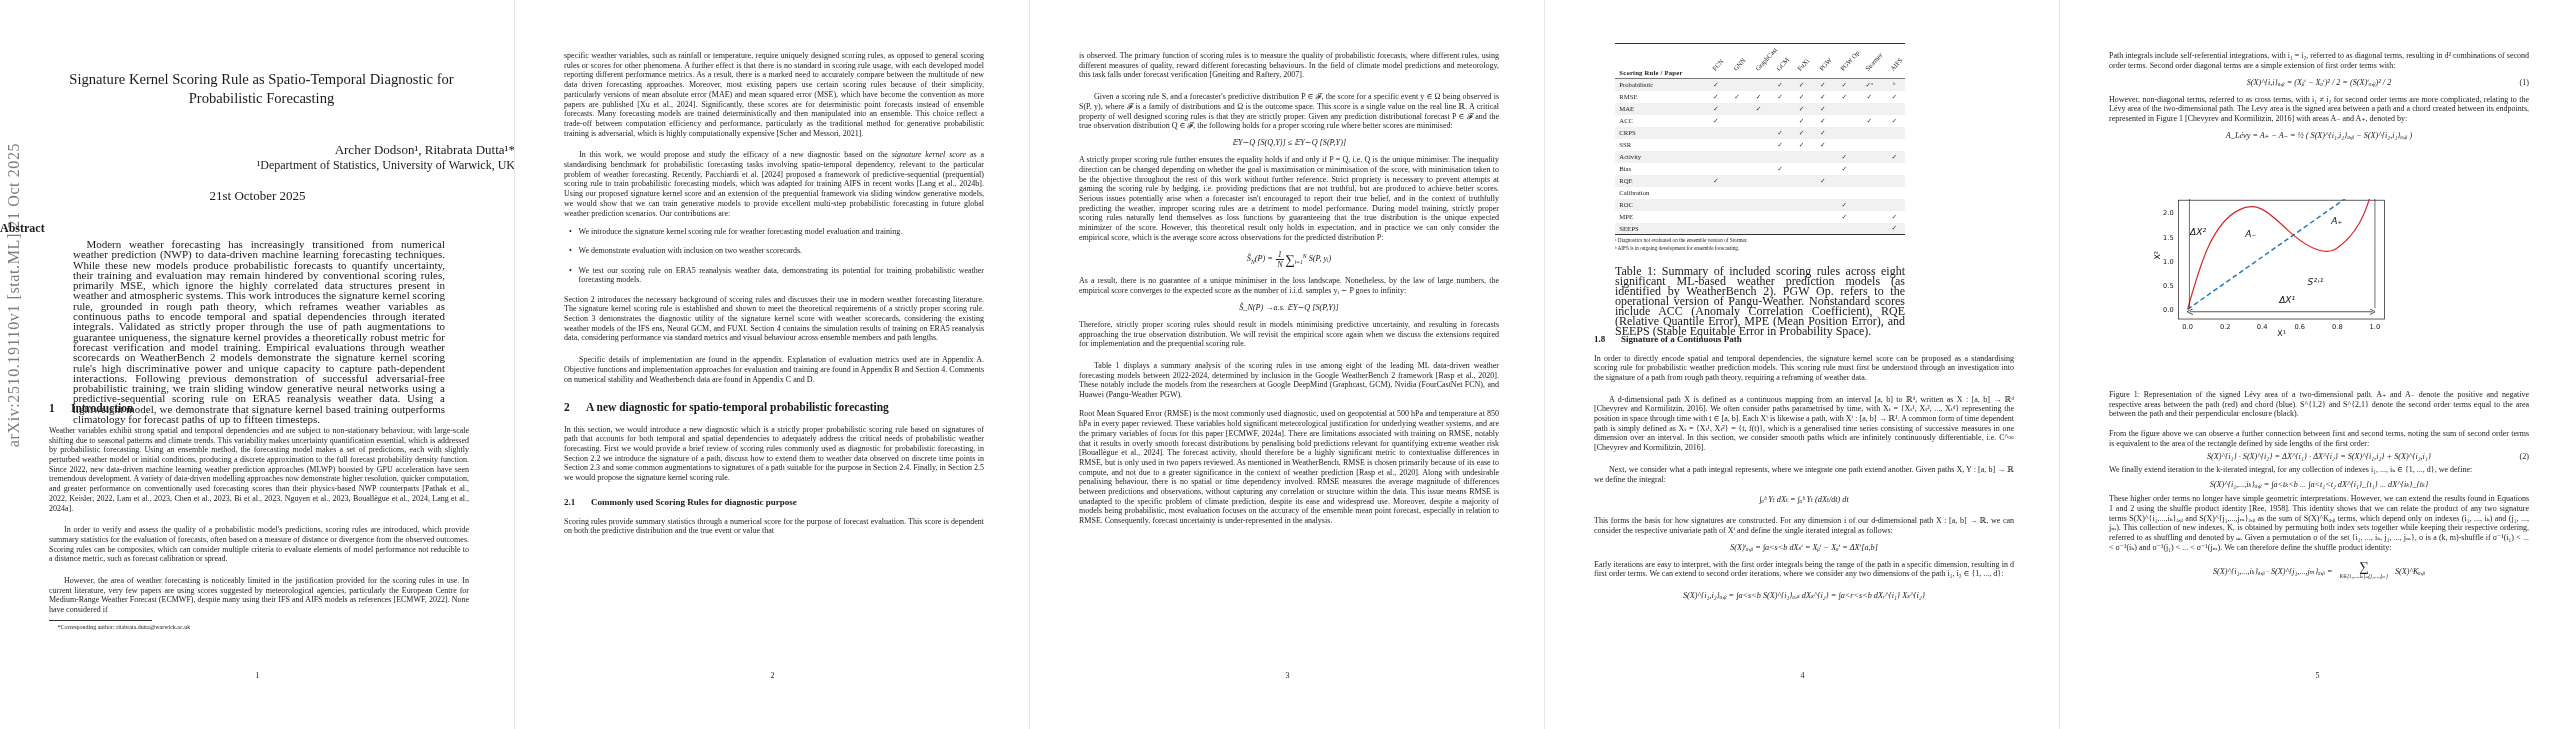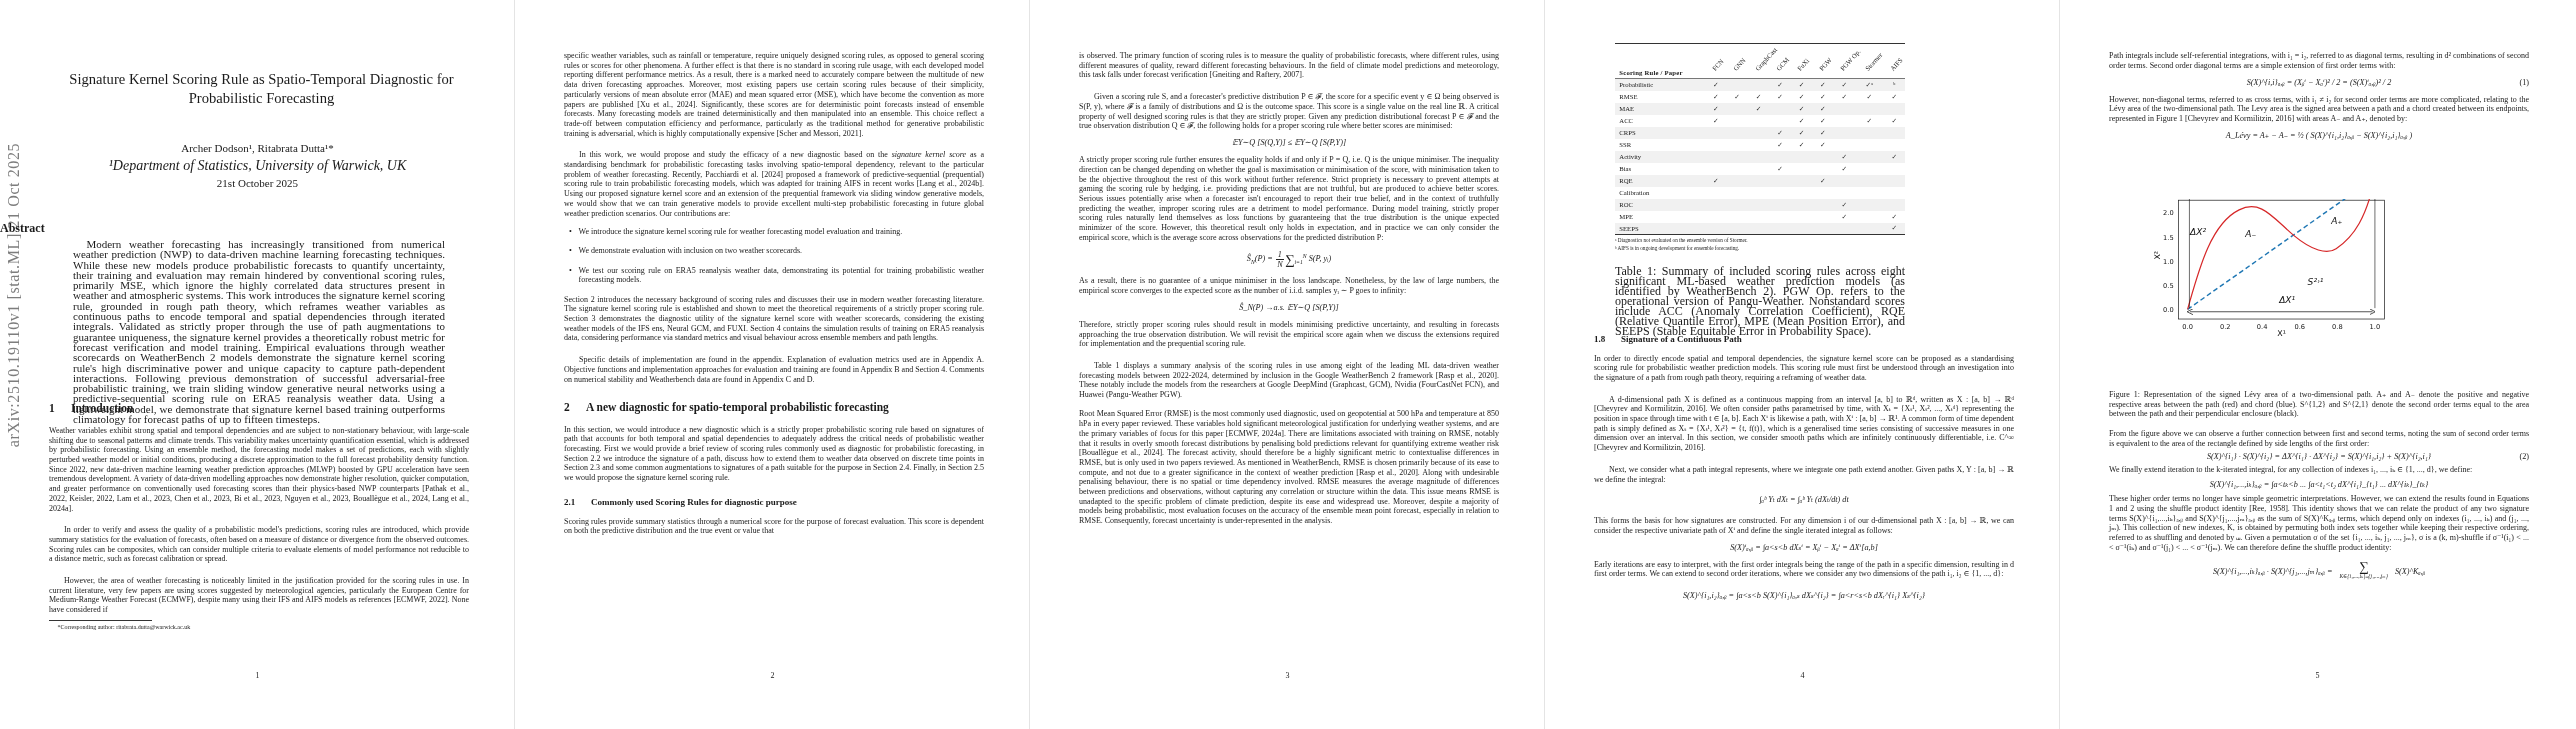--- a/index.html
+++ b/index.html
@@ -9,23 +9,23 @@
 .page{position:relative;width:515px;height:729px;background:#fff;border-right:0.6px solid #e4e4e4;overflow:hidden}
 .page:last-child{border-right:none}
 .pc{position:absolute;left:49px;width:420px;font-size:8px;line-height:9.7px;text-align:justify;hyphens:auto}
 .pc p{margin:0;text-indent:0}
 .pc p.ind{text-indent:15px}
 .pc p + p.ind{margin-top:12px}
 .pnum{position:absolute;bottom:49px;left:0;width:515px;text-align:center;font-size:8px}
 .arxiv{position:absolute;left:3.6px;top:64px;width:22px;height:462px;display:flex;align-items:center;justify-content:center}
 .arxiv span{display:block;transform:rotate(-90deg);white-space:nowrap;font-family:"Liberation Serif",serif;font-size:16px;color:#7d7d7d;letter-spacing:0.6px}
 .title{position:absolute;top:70px;left:55px;width:413px;text-align:center;font-size:14.6px;line-height:19.4px;font-weight:normal}
-.authors{position:absolute;top:142px;left:0;width:515px;text-align:center;font-size:11px}
-.affil{position:absolute;top:158px;left:0;width:515px;text-align:center;font-size:14px;font-style:italic}
-.date{position:absolute;top:177px;left:0;width:515px;text-align:center;font-size:11px}
+.authors{position:absolute;top:142px;left:0;width:515px;text-align:right;font-size:13px}
+.affil{position:absolute;top:158px;left:0;width:515px;text-align:right;font-size:12px;}
+.date{position:absolute;top:188px;left:0;width:515px;text-align:center;font-size:13px}
 .abs-h{position:absolute;top:221px;left:0;width:515px;text-align:left;font-size:12px;font-weight:bold}
 .abs{position:absolute;top:239px;left:73px;width:372px;font-size:11px;line-height:10.3px;text-align:justify}
 .abs p{text-indent:13.4px}
 h2.sec{font-size:11.5px;font-weight:bold;margin:0;line-height:14.6px}
 h2.sec .n{display:inline-block;width:22px}
 h3.sub{font-size:9px;font-weight:bold;margin:0;line-height:12px}
 h3.sub .n{display:inline-block;width:27px}
 .footrule{width:103px;border-top:0.6px solid #333;margin-top:4.9px}
 .footnote{font-size:6px;margin-top:1.8px;padding-left:8.5px}
 ul.bul{list-style:none;margin:8.5px 0 8.5px 0}

